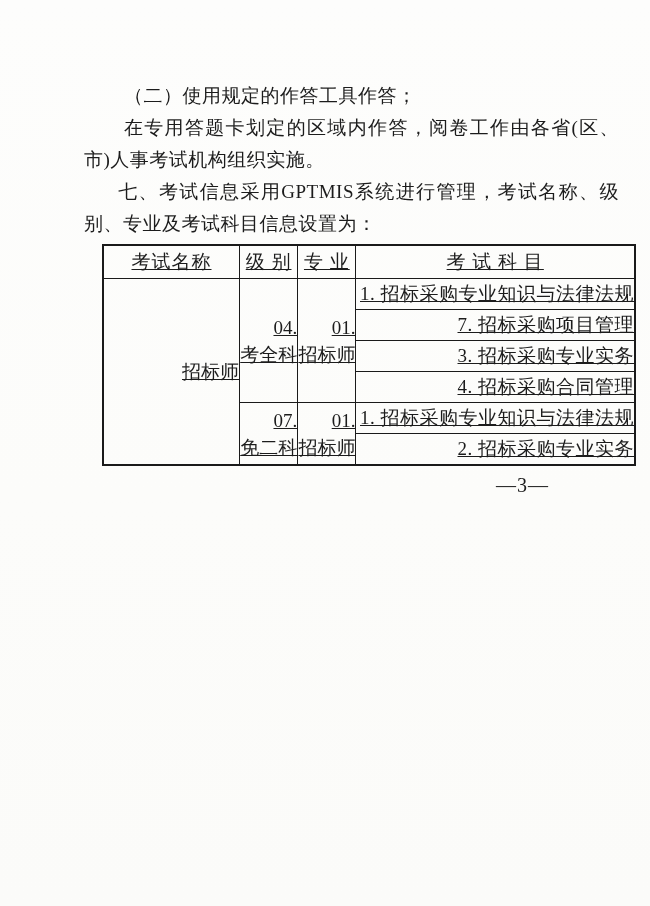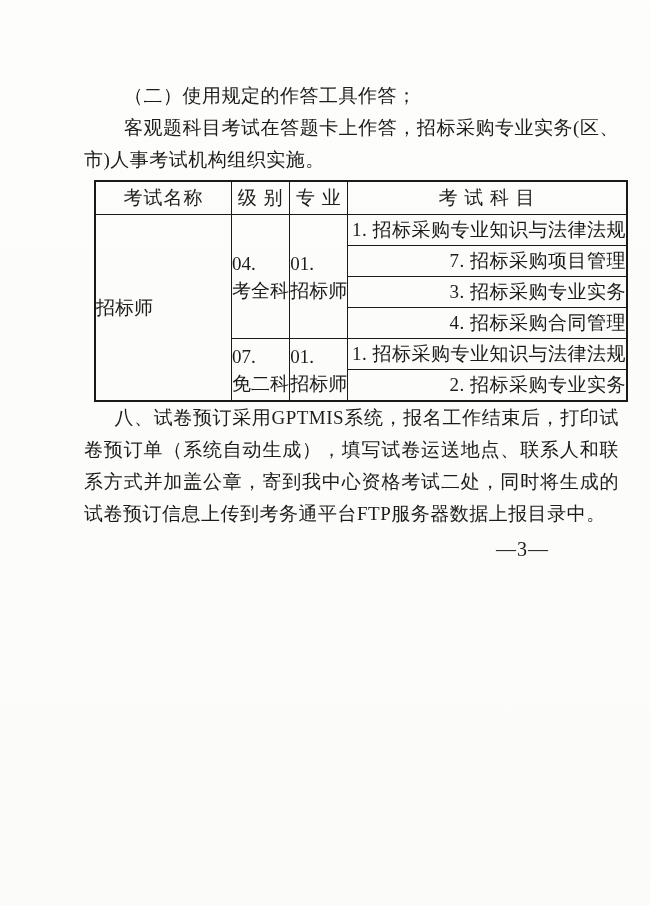--- a/index.html
+++ b/index.html
@@ -32,37 +32,38 @@
     color: #1c1c1c;
   }
   .ind-2  { text-indent: 2.1em; }
   .ind-3  { text-indent: 3.0em; }
   .ind-18 { text-indent: 1.8em; }
   .ind-17 { text-indent: 1.6em; }
   table.exam-table {
     border-collapse: collapse;
     table-layout: fixed;
     width: 534px;
-    margin: 4px 0 0 10px;
+    margin: 4px 0 0 18px;
     border: 2px solid #1a1a1a;
+    text-decoration: underline;
   }
   table.exam-table th, table.exam-table td {
     border: 1px solid #1a1a1a;
     font-weight: normal;
     font-size: 19px;
     color: #1c1c1c;
     padding: 0;
   }
   table.exam-table th {
     height: 32px;
     text-align: center;
     letter-spacing: 1px;
   }
   td.c-center {
-    text-align: left;
+    text-align: right;
     vertical-align: middle;
     line-height: 27px;
   }
   td.c-subject {
     height: 30px;
     text-align: right;
     vertical-align: middle;
     padding-left: 6px;
     letter-spacing: 0.5px;
   }
@@ -83,23 +84,24 @@
 </style>
 </head>
 <body>
 
 <div class="page">
   <div class="doc-body">
 
     <p class="doc-par ind-2">（二）使用规定的作答工具作答；</p>
 
 
-    <p class="doc-par ind-2">客观题科目考试在答题卡上作答，招标采购专业实务(区、市)人事考试机构组织实施。</p>
+    <p class="doc-par ind-2">在专用答题卡划定的区域内作答，阅卷工作由各省(区、市)人事考试机构组织实施。</p>
 
 
+    <p class="doc-par ind-18">七、考试信息采用GPTMIS系统进行管理，考试名称、级别、专业及考试科目信息设置为：</p>
 
     <table class="exam-table">
       <colgroup>
         <col class="col-name">
           <col class="col-lvl">
           <col class="col-maj">
           <col class="col-subj">
       </colgroup>
       <thead>
         <tr>
@@ -141,18 +143,17 @@
             <div>招标师</div>
           </td>
           <td class="c-subject">1. 招标采购专业知识与法律法规</td>
         </tr>
         <tr>
           <td class="c-subject">2. 招标采购专业实务</td>
         </tr>
       </tbody>
     </table>
 
-    <p class="doc-par ind-17 after-table">八、试卷预订采用GPTMIS系统，报名工作结束后，打印试卷预订单（系统自动生成），填写试卷运送地点、联系人和联系方式并加盖公章，寄到我中心资格考试二处，同时将生成的试卷预订信息上传到考务通平台FTP服务器数据上报目录中。</p>
 
     <p class="page-number">—3—</p>
 
   </div>
 </div>
 
 </body></html>

